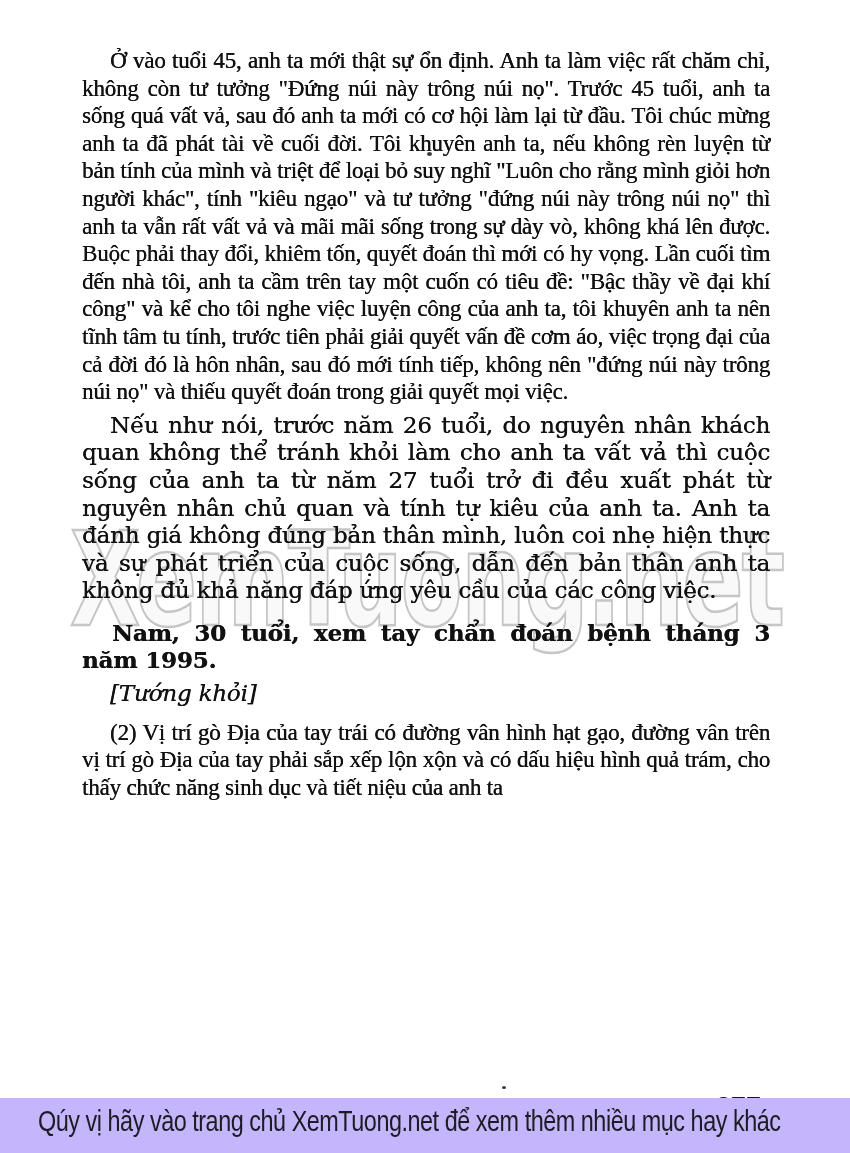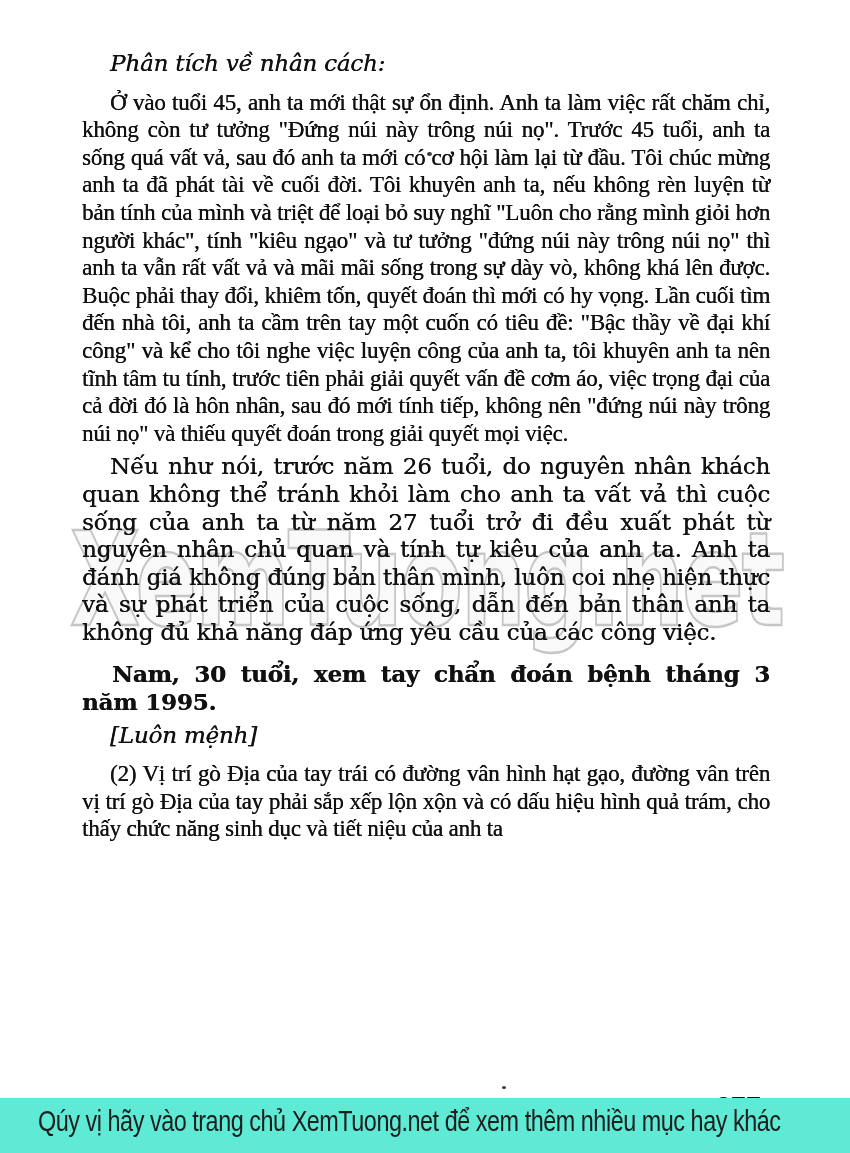--- a/index.html
+++ b/index.html
@@ -57,21 +57,21 @@
     pointer-events: none;
   }
   
   .footer-bar {
     position: absolute;
     left: 0;
     top: 1098px;
     width: 850px;
     height: 55px;
     z-index: 3;
-    background: #5eead4;
+    background: #c4b5fd;
   }
   .footer-text {
     position: absolute;
     left: 38px;
     top: 6px;
     white-space: nowrap;
     font-family: "Liberation Sans", sans-serif;
     font-weight: 500;
     font-size: 30px;
     letter-spacing: -0.6px;
@@ -102,29 +102,28 @@
 </head>
 <body>
 
 <div class="page">
 
   <div class="watermark">XemTuong.net</div>
 
   <div class="content">
 
 
-    <p class="h-italic mt-lg">Phân tích về nhân cách:</p>
 
     <p class="para mt-md">Ở vào tuổi 45, anh ta mới thật sự ổn định. Anh ta làm việc rất chăm chỉ, không còn tư tưởng "Đứng núi này trông núi nọ". Trước 45 tuổi, anh ta sống quá vất vả, sau đó anh ta mới có cơ hội làm lại từ đầu. Tôi chúc mừng anh ta đã phát tài về cuối đời. Tôi khuyên anh ta, nếu không rèn luyện từ bản tính của mình và triệt để loại bỏ suy nghĩ "Luôn cho rằng mình giỏi hơn người khác", tính "kiêu ngạo" và tư tưởng "đứng núi này trông núi nọ" thì anh ta vẫn rất vất vả và mãi mãi sống trong sự dày vò, không khá lên được. Buộc phải thay đổi, khiêm tốn, quyết đoán thì mới có hy vọng. Lần cuối tìm đến nhà tôi, anh ta cầm trên tay một cuốn có tiêu đề: "Bậc thầy về đại khí công" và kể cho tôi nghe việc luyện công của anh ta, tôi khuyên anh ta nên tĩnh tâm tu tính, trước tiên phải giải quyết vấn đề cơm áo, việc trọng đại của cả đời đó là hôn nhân, sau đó mới tính tiếp, không nên "đứng núi này trông núi nọ" và thiếu quyết đoán trong giải quyết mọi việc.</p>
 
     <p class="para mt-sm">Nếu như nói, trước năm 26 tuổi, do nguyên nhân khách quan không thể tránh khỏi làm cho anh ta vất vả thì cuộc sống của anh ta từ năm 27 tuổi trở đi đều xuất phát từ nguyên nhân chủ quan và tính tự kiêu của anh ta. Anh ta đánh giá không đúng bản thân mình, luôn coi nhẹ hiện thực và sự phát triển của cuộc sống, dẫn đến bản thân anh ta không đủ khả năng đáp ứng yêu cầu của các công việc.</p>
 
     <p class="h-bolditalic mt-lg">Nam, 30 tuổi, xem tay chẩn đoán bệnh tháng 3 năm 1995.</p>
 
-    <p class="h-italic mt-sm">[Luôn mệnh]</p>
+    <p class="h-italic mt-sm">[Tướng khỏi]</p>
 
 
     <p class="para mt-md">(2) Vị trí gò Địa của tay trái có đường vân hình hạt gạo, đường vân trên vị trí gò Địa của tay phải sắp xếp lộn xộn và có dấu hiệu hình quả trám, cho thấy chức năng sinh dục và tiết niệu của anh ta</p>
   </div>
 
   <div class="page-number">377</div>
 
   <div class="footer-bar">
     <div class="footer-text">Qúy vị hãy vào trang chủ XemTuong.net để xem thêm nhiều mục hay khác</div>
   </div>

